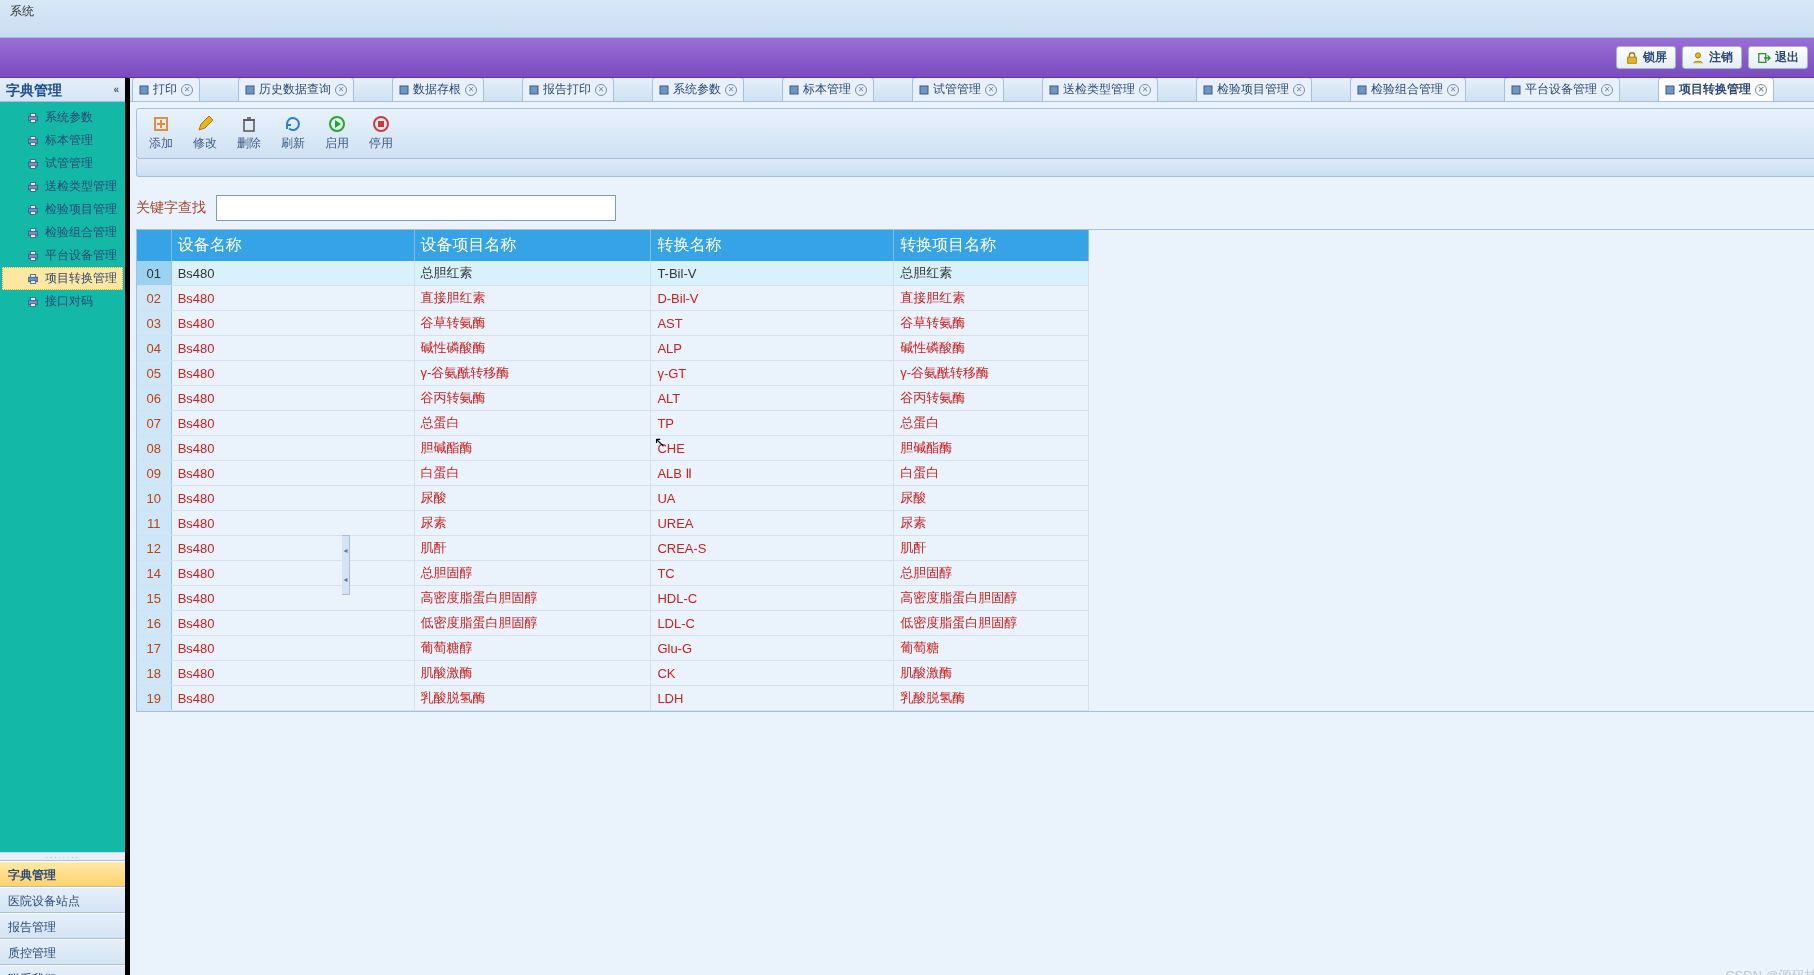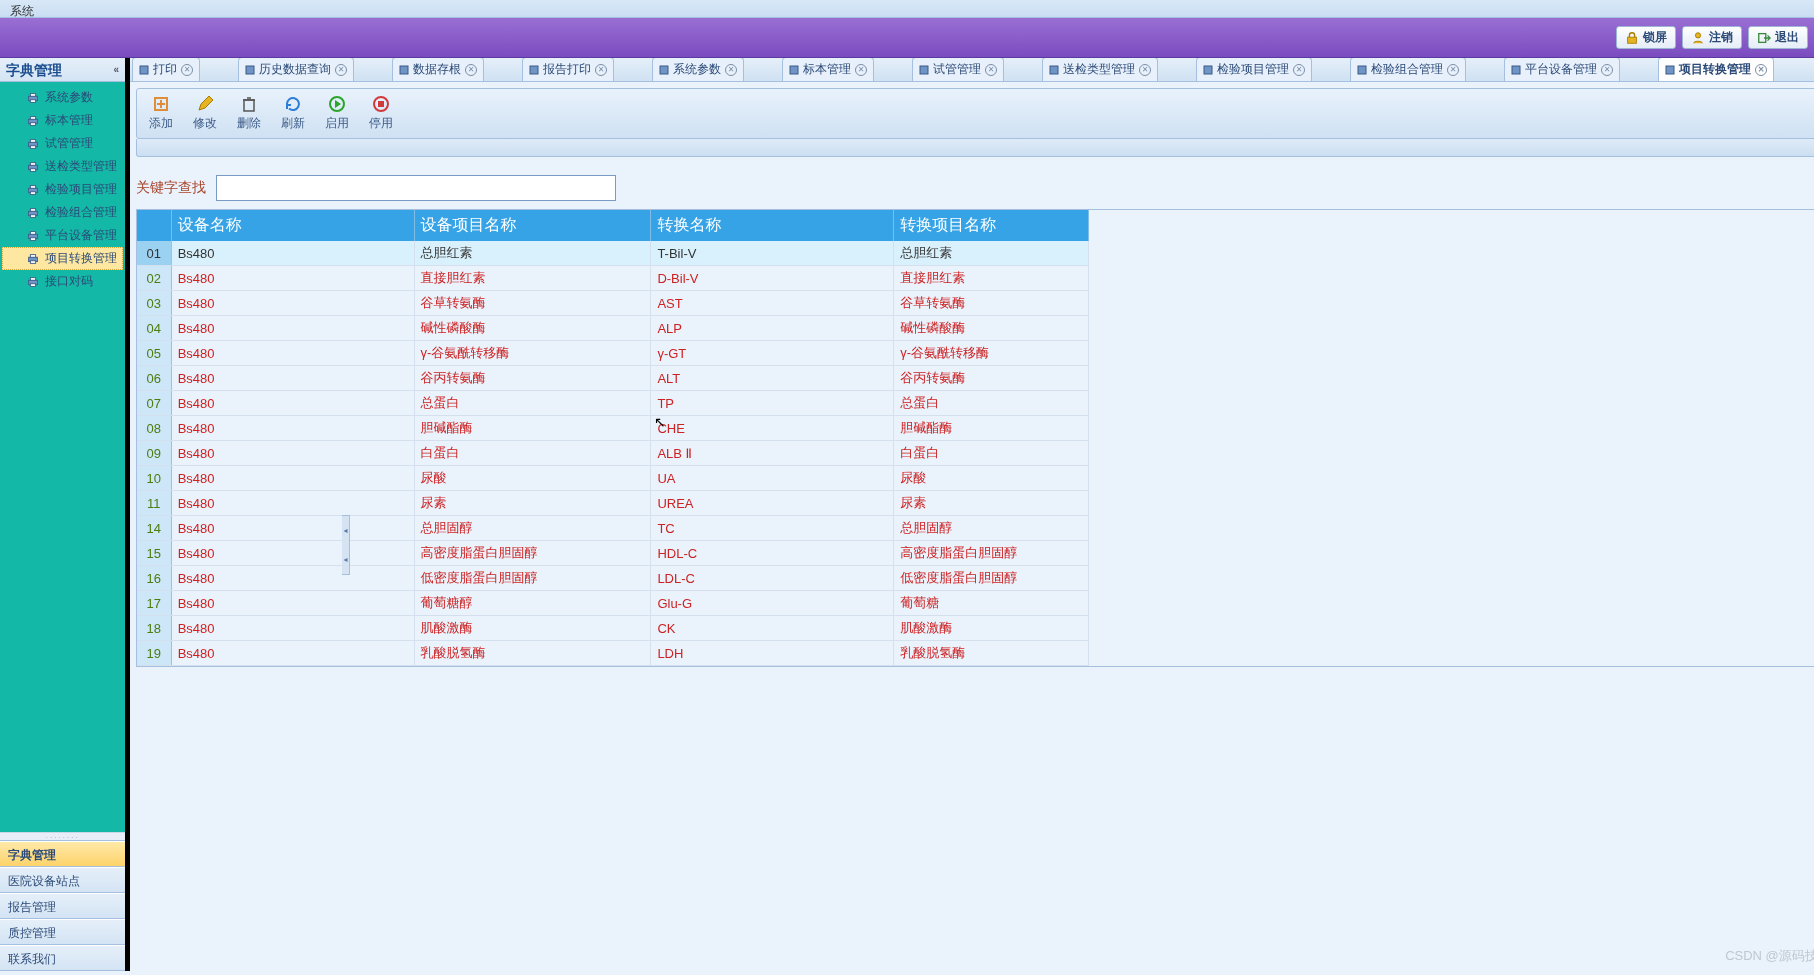--- a/index.html
+++ b/index.html
@@ -1,17 +1,17 @@
 <!DOCTYPE html>
 <html><head>
 <meta charset="utf-8">
 <style>
   * { box-sizing: border-box; margin: 0; padding: 0; }
   body { font-family: "Microsoft YaHei", "SimSun", sans-serif; font-size: 12px; background: #eaf2fb; width: 1814px; height: 975px; overflow: hidden; position: relative; }
-  .titlebar { height: 18px; background: linear-gradient(#d8e8f7,#c9ddf2); border-bottom: 1px solid #a4c0de; padding-left: 10px; line-height: 22px; color: #333; }
+  .titlebar { height: 38px; background: linear-gradient(#d8e8f7,#c9ddf2); border-bottom: 1px solid #a4c0de; padding-left: 10px; line-height: 22px; color: #333; }
   .ribbon { height: 40px; background: linear-gradient(#9a6fd4,#7a4bbf); border-bottom: 1px solid #5b3aa0; position: relative; }
   .ribbon-right { position: absolute; right: 6px; top: 8px; display: flex; gap: 6px; }
   .rbtn { background: linear-gradient(#fefefe,#e5edf7); border: 1px solid #9cb6d3; border-radius: 3px; padding: 2px 8px; display: flex; align-items: center; gap: 4px; cursor: pointer; font-size: 12px; color: #2b4a78; font-weight: bold; }
   .rbtn svg { width: 14px; height: 14px; }
   .main-split { display: flex; height: calc(100% - 62px); }
   .sidebar { width: 222px; background: #14b8a6; border-right: 5px solid #000000; display: flex; flex-direction: column; }
   .sidebar-header { background: linear-gradient(#e5eff9,#d4e4f4); height: 24px; line-height: 24px; padding: 0 6px; font-size: 14px; font-weight: bold; color: #1c4e8f; border-bottom: 1px solid #a4c0de; display:flex; justify-content:space-between; align-items:center;}
   .collapse-icon{font-size:10px;color:#556;}
   .tree { flex: 1; padding: 4px 2px; overflow:auto;}
   .tree-item { display: flex; align-items: center; gap: 5px; padding: 3px 6px 3px 24px; cursor: pointer; color: #2b4a78; white-space:nowrap;}
@@ -34,21 +34,21 @@
   .tbtn svg { width:18px;height:18px;}
   .spacer-bar{height:18px;background:linear-gradient(#dfeaf7,#cbdff2);border:1px solid #a4c0de;border-top:none;margin:0 6px;border-radius:0 0 3px 3px;}
   .search-row { margin: 18px 6px 8px 6px; display: flex; align-items: center; gap: 10px; }
   .search-label { color: #a8442a; font-size: 14px; }
   .search-input { width: 400px; height: 26px; border: 1px solid #7a9bc4; padding: 0 6px; font-size: 13px; }
   .table-wrap { margin: 0 6px; border: 1px solid #a4c0de; overflow: auto; }
   table { border-collapse: collapse; width: 952px; table-layout: fixed; font-size: 13px; }
   th { background: #35a3e6; color: #fff; text-align: left; padding: 5px 6px; border-right: 1px solid #7fbde8; font-weight: normal; font-size:16px;}
   th.rownum-h{width:34px;background:#35a3e6;}
   td { border-bottom: 1px solid #d4e0ee; border-right: 1px solid #d4e0ee; padding: 3px 6px; color: #c22; height: 22px; }
-  td.rownum { width:34px; background:#cde6f8; color:#4d7c0f; text-align:center; border-right:1px solid #9cc2e5;}
+  td.rownum { width:34px; background:#cde6f8; color:#c2410c; text-align:center; border-right:1px solid #9cc2e5;}
   tr.sel td { background:#d9f1fc; color:#333;}
   tr.sel td.rownum{background:#9cd2f1;}
   .watermark{position:absolute;right:12px;bottom:6px;color:#bfc7d1;font-size:13px;}
   .side-collapse{position:absolute;left:212px;top:50%;width:8px;height:60px;background:#d6e3f2;border:1px solid #a4c0de;border-left:none;display:flex;flex-direction:column;align-items:center;justify-content:space-around;font-size:8px;color:#5a7aa8;cursor:pointer;}
   .cursor-img{position:absolute;left:524px;top:356px;pointer-events:none;font-size:14px;color:#000;}
 </style>
 </head>
 <body>
 
 <div class="titlebar">系统</div>
@@ -395,20 +395,27 @@
               <td>尿酸</td>
             </tr>
             <tr>
               <td class="rownum">11</td>
               <td>Bs480</td>
               <td>尿素</td>
               <td>UREA</td>
               <td>尿素</td>
             </tr>
             <tr>
+              <td class="rownum">12</td>
+              <td>Bs480</td>
+              <td>肌酐</td>
+              <td>CREA-S</td>
+              <td>肌酐</td>
+            </tr>
+            <tr>
               <td class="rownum">14</td>
               <td>Bs480</td>
               <td>总胆固醇</td>
               <td>TC</td>
               <td>总胆固醇</td>
             </tr>
             <tr>
               <td class="rownum">15</td>
               <td>Bs480</td>
               <td>高密度脂蛋白胆固醇</td>

